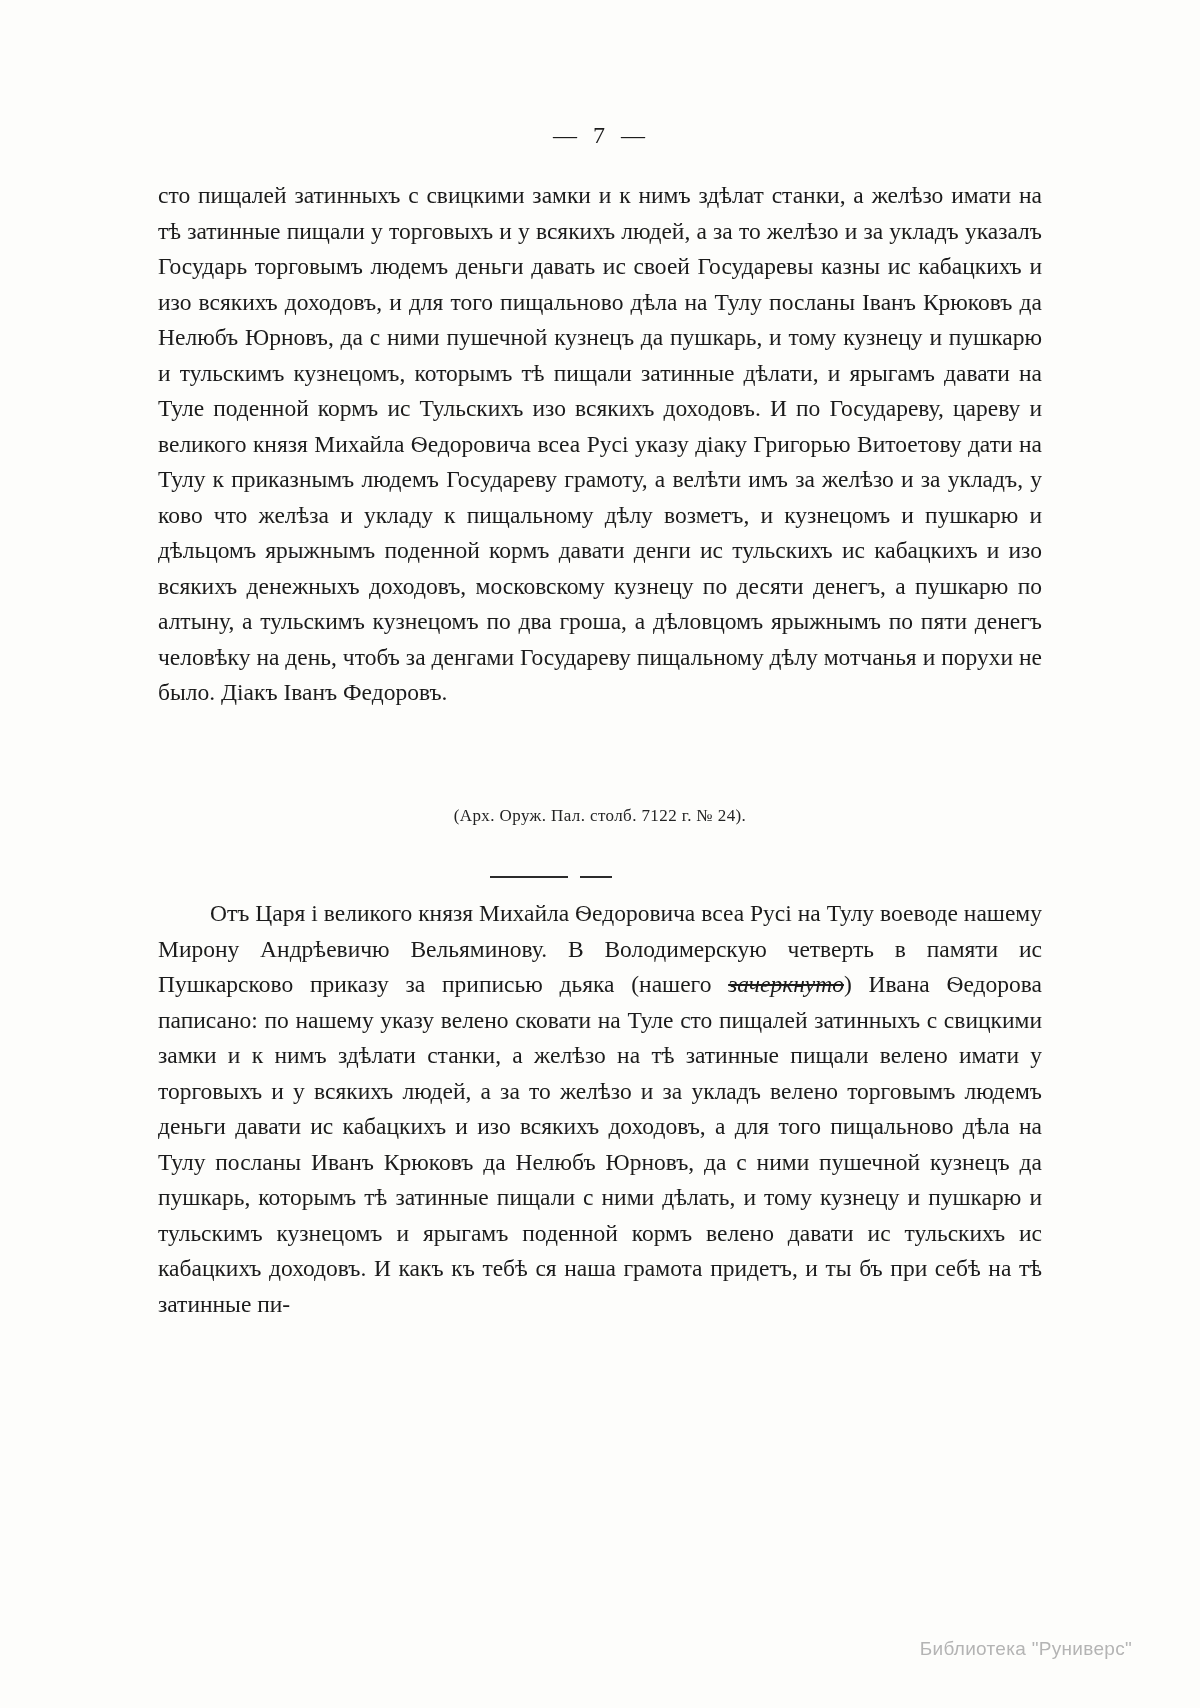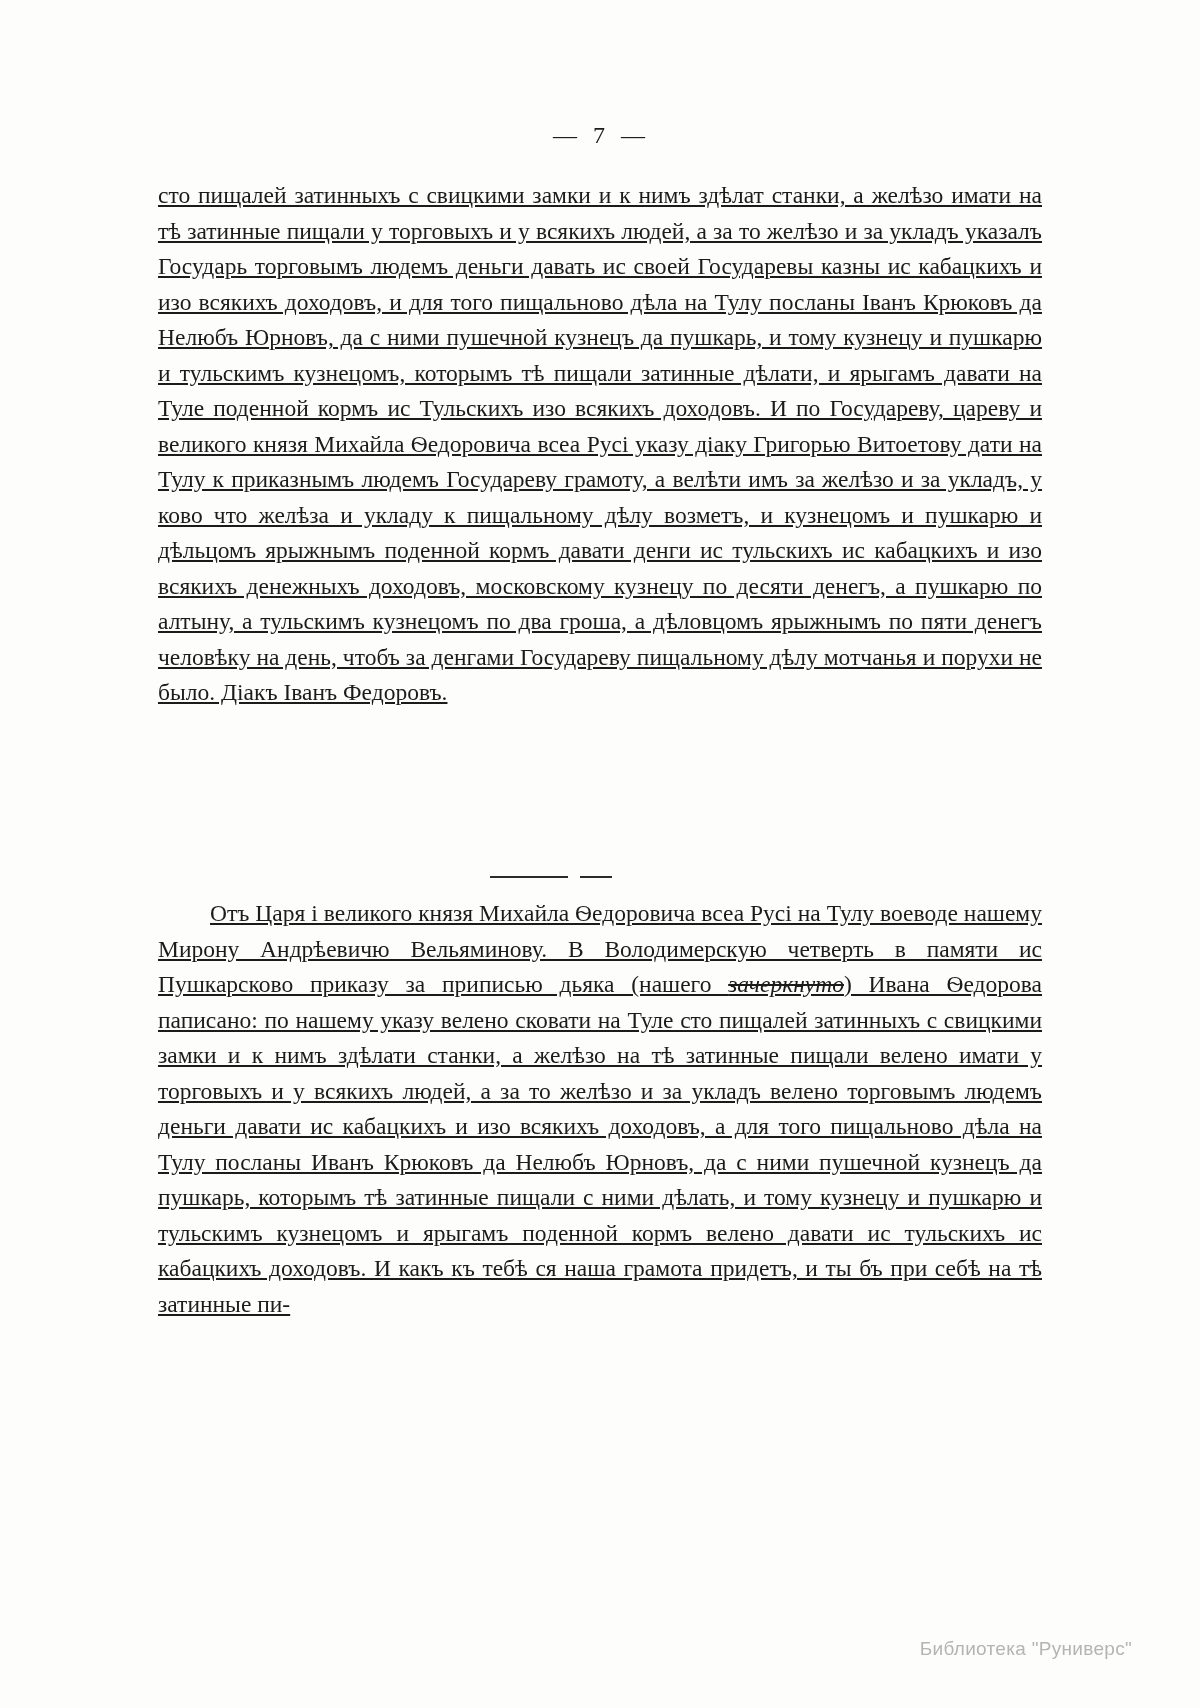--- a/index.html
+++ b/index.html
@@ -32,21 +32,20 @@
     color: #1d1d1d;
   }
   .body-block {
     position: absolute;
     left: 158px;
     width: 884px;
     text-align: justify;
     font-size: 23.5px;
     line-height: 35.5px;
     color: #1b1b1b;
-    text-decoration: underline;
   }
   #doc-block-1 { top: 178px; }
   .source-line {
     position: absolute;
     top: 806px;
     left: 158px;
     width: 884px;
     text-align: center;
     font-size: 17px;
     letter-spacing: 0.4px;
@@ -98,20 +97,21 @@
 <body>
 
 <div class="page">
 
   <div class="page-number">
     <span class="dash">—</span><span>7</span><span class="dash">—</span>
   </div>
 
   <div class="body-block" id="doc-block-1">сто пищалей затинныхъ с свицкими замки и к нимъ здѣлат станки, а желѣзо имати на тѣ затинные пищали у торговыхъ и у всякихъ людей, а за то желѣзо и за укладъ указалъ Государь торговымъ людемъ деньги давать ис своей Государевы казны ис кабацкихъ и изо всякихъ доходовъ, и для того пищальново дѣла на Тулу посланы Іванъ Крюковъ да Нелюбъ Юрновъ, да с ними пушечной кузнецъ да пушкарь, и тому кузнецу и пушкарю и тульскимъ кузнецомъ, которымъ тѣ пищали затинные дѣлати, и ярыгамъ давати на Туле поденной кормъ ис Тульскихъ изо всякихъ доходовъ. И по Государеву, цареву и великого князя Михайла Ѳедоровича всеа Русі указу діаку Григорью Витоетову дати на Тулу к приказнымъ людемъ Государеву грамоту, а велѣти имъ за желѣзо и за укладъ, у ково что желѣза и укладу к пищальному дѣлу возметъ, и кузнецомъ и пушкарю и дѣльцомъ ярыжнымъ поденной кормъ давати денги ис тульскихъ ис кабацкихъ и изо всякихъ денежныхъ доходовъ, московскому кузнецу по десяти денегъ, а пушкарю по алтыну, а тульскимъ кузнецомъ по два гроша, а дѣловцомъ ярыжнымъ по пяти денегъ человѣку на день, чтобъ за денгами Государеву пищальному дѣлу мотчанья и порухи не было. Діакъ Іванъ Федоровъ.</div>
 
+  <div class="source-line">(Арх. Оруж. Пал. столб. 7122 г. № 24).</div>
 
   <div class="divider">
     <div class="seg-long"></div>
     <div class="seg-short"></div>
   </div>
 
   <div class="body-block" id="doc-block-2"><span class="indent"></span><span>Отъ Царя і великого князя Михайла Ѳедоровича всеа Русі на Тулу воеводе нашему Мирону Андрѣевичю Вельяминову. В Володимерскую четверть в памяти ис Пушкарсково приказу за приписью дьяка (нашего </span><span class="struck">зачеркнуто</span><span>) Ивана Ѳедорова паписано: по нашему указу велено сковати на Туле сто пищалей затинныхъ с свицкими замки и к нимъ здѣлати станки, а желѣзо на тѣ затинные пищали велено имати у торговыхъ и у всякихъ людей, а за то желѣзо и за укладъ велено торговымъ людемъ деньги давати ис кабацкихъ и изо всякихъ доходовъ, а для того пищальново дѣла на Тулу посланы Иванъ Крюковъ да Нелюбъ Юрновъ, да с ними пушечной кузнецъ да пушкарь, которымъ тѣ затинные пищали с ними дѣлать, и тому кузнецу и пушкарю и тульскимъ кузнецомъ и ярыгамъ поденной кормъ велено давати ис тульскихъ ис кабацкихъ доходовъ. И какъ къ тебѣ ся наша грамота придетъ, и ты бъ при себѣ на тѣ затинные пи-</span></div>
 
   <div class="watermark">Библиотека "Руниверс"</div>
 

